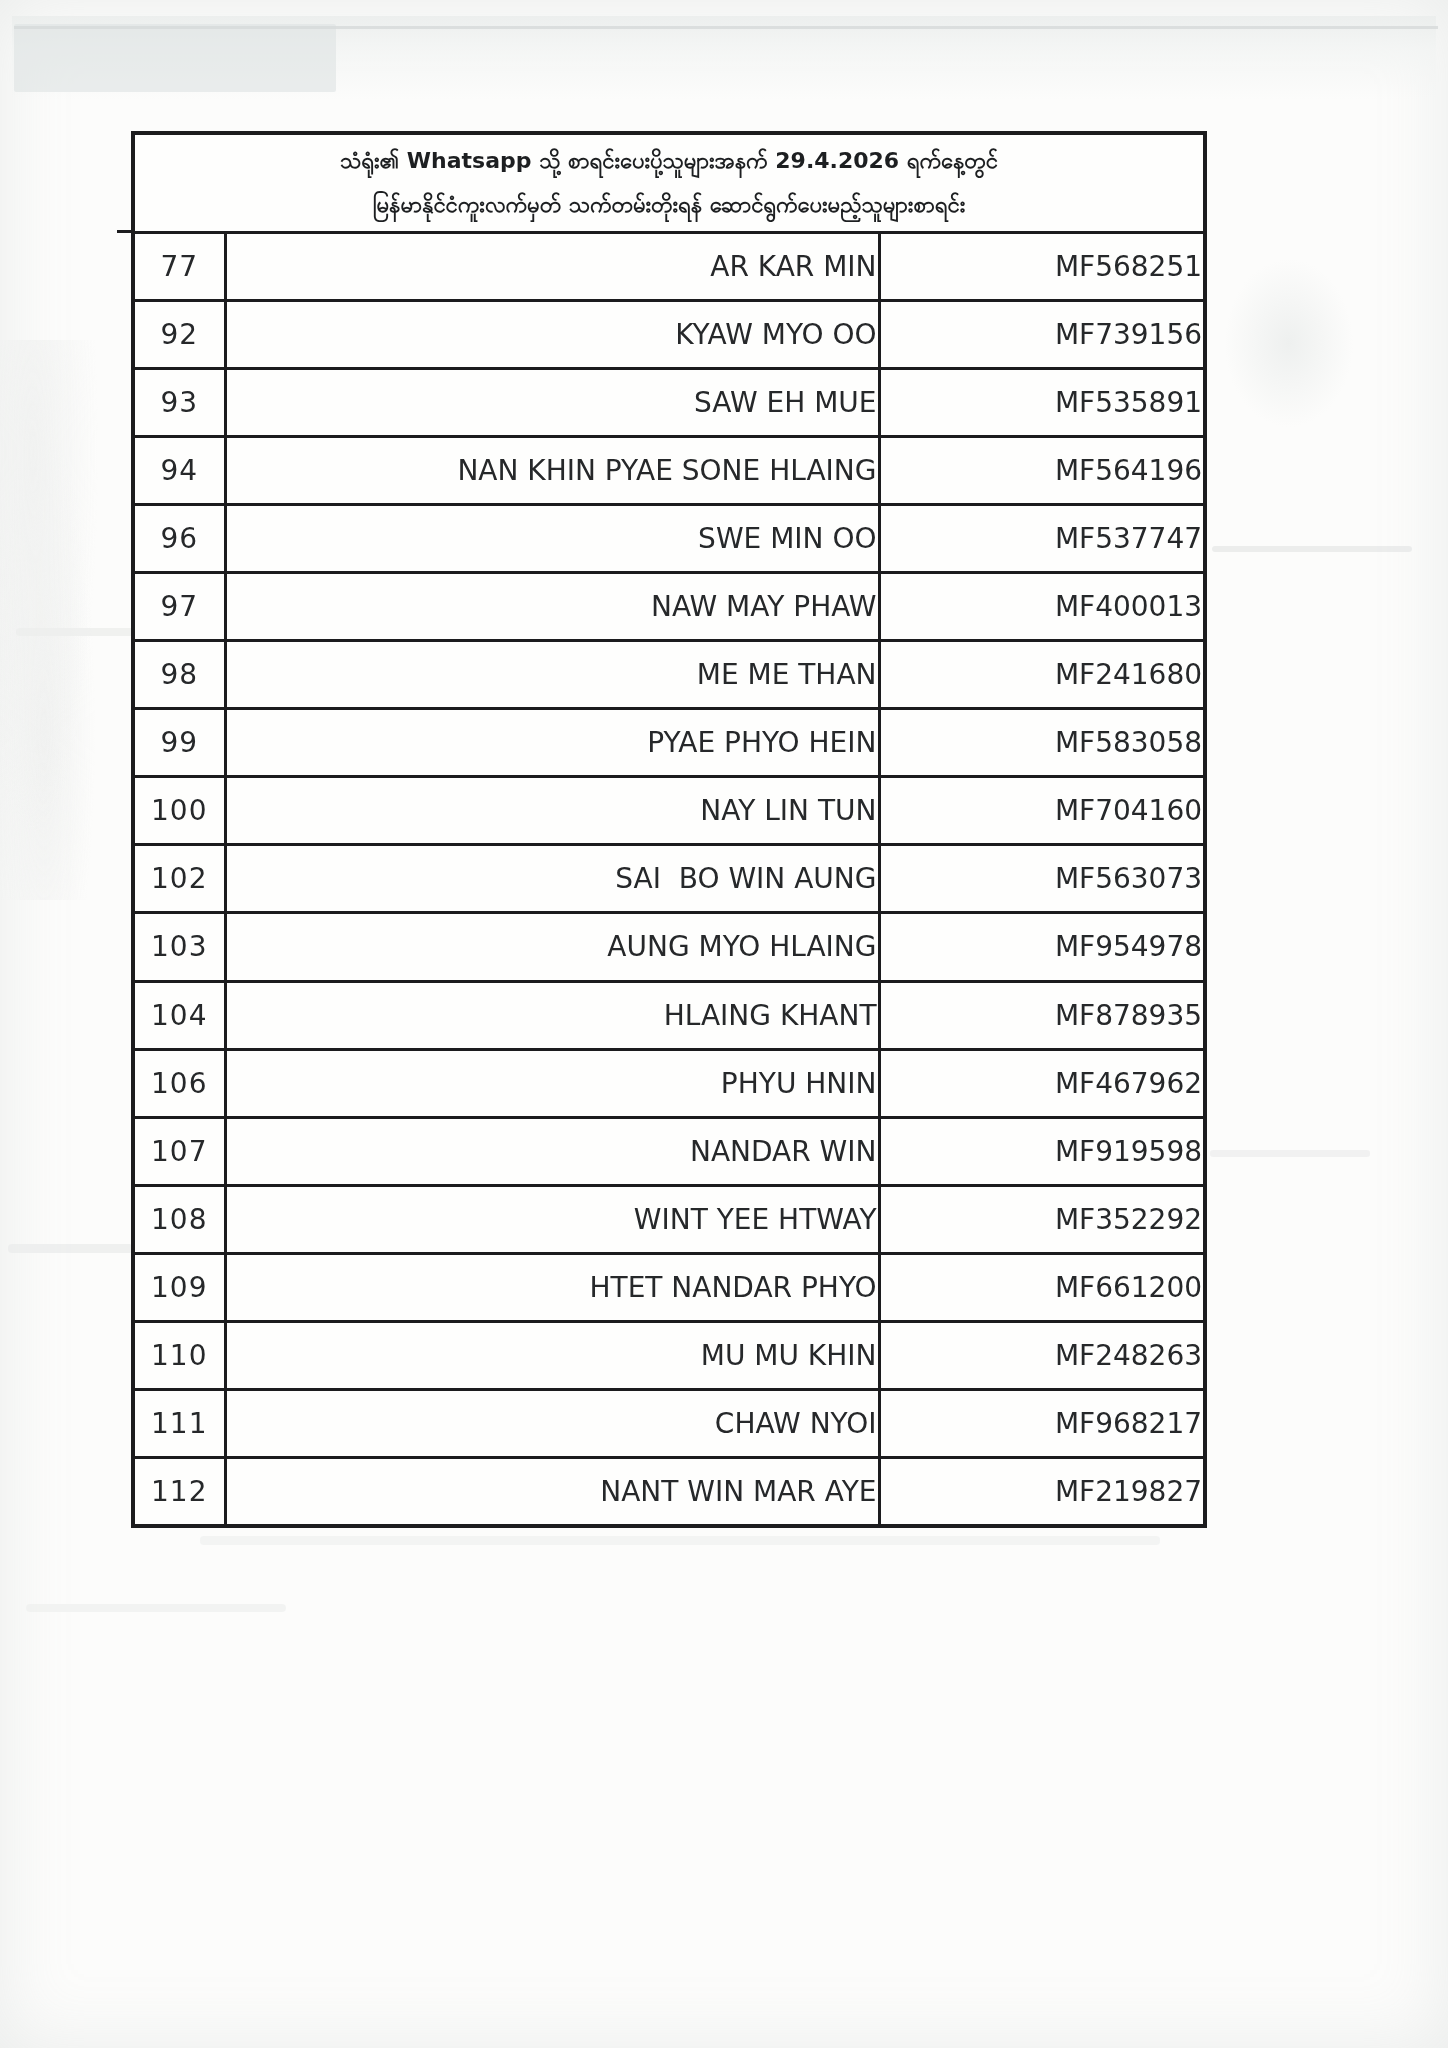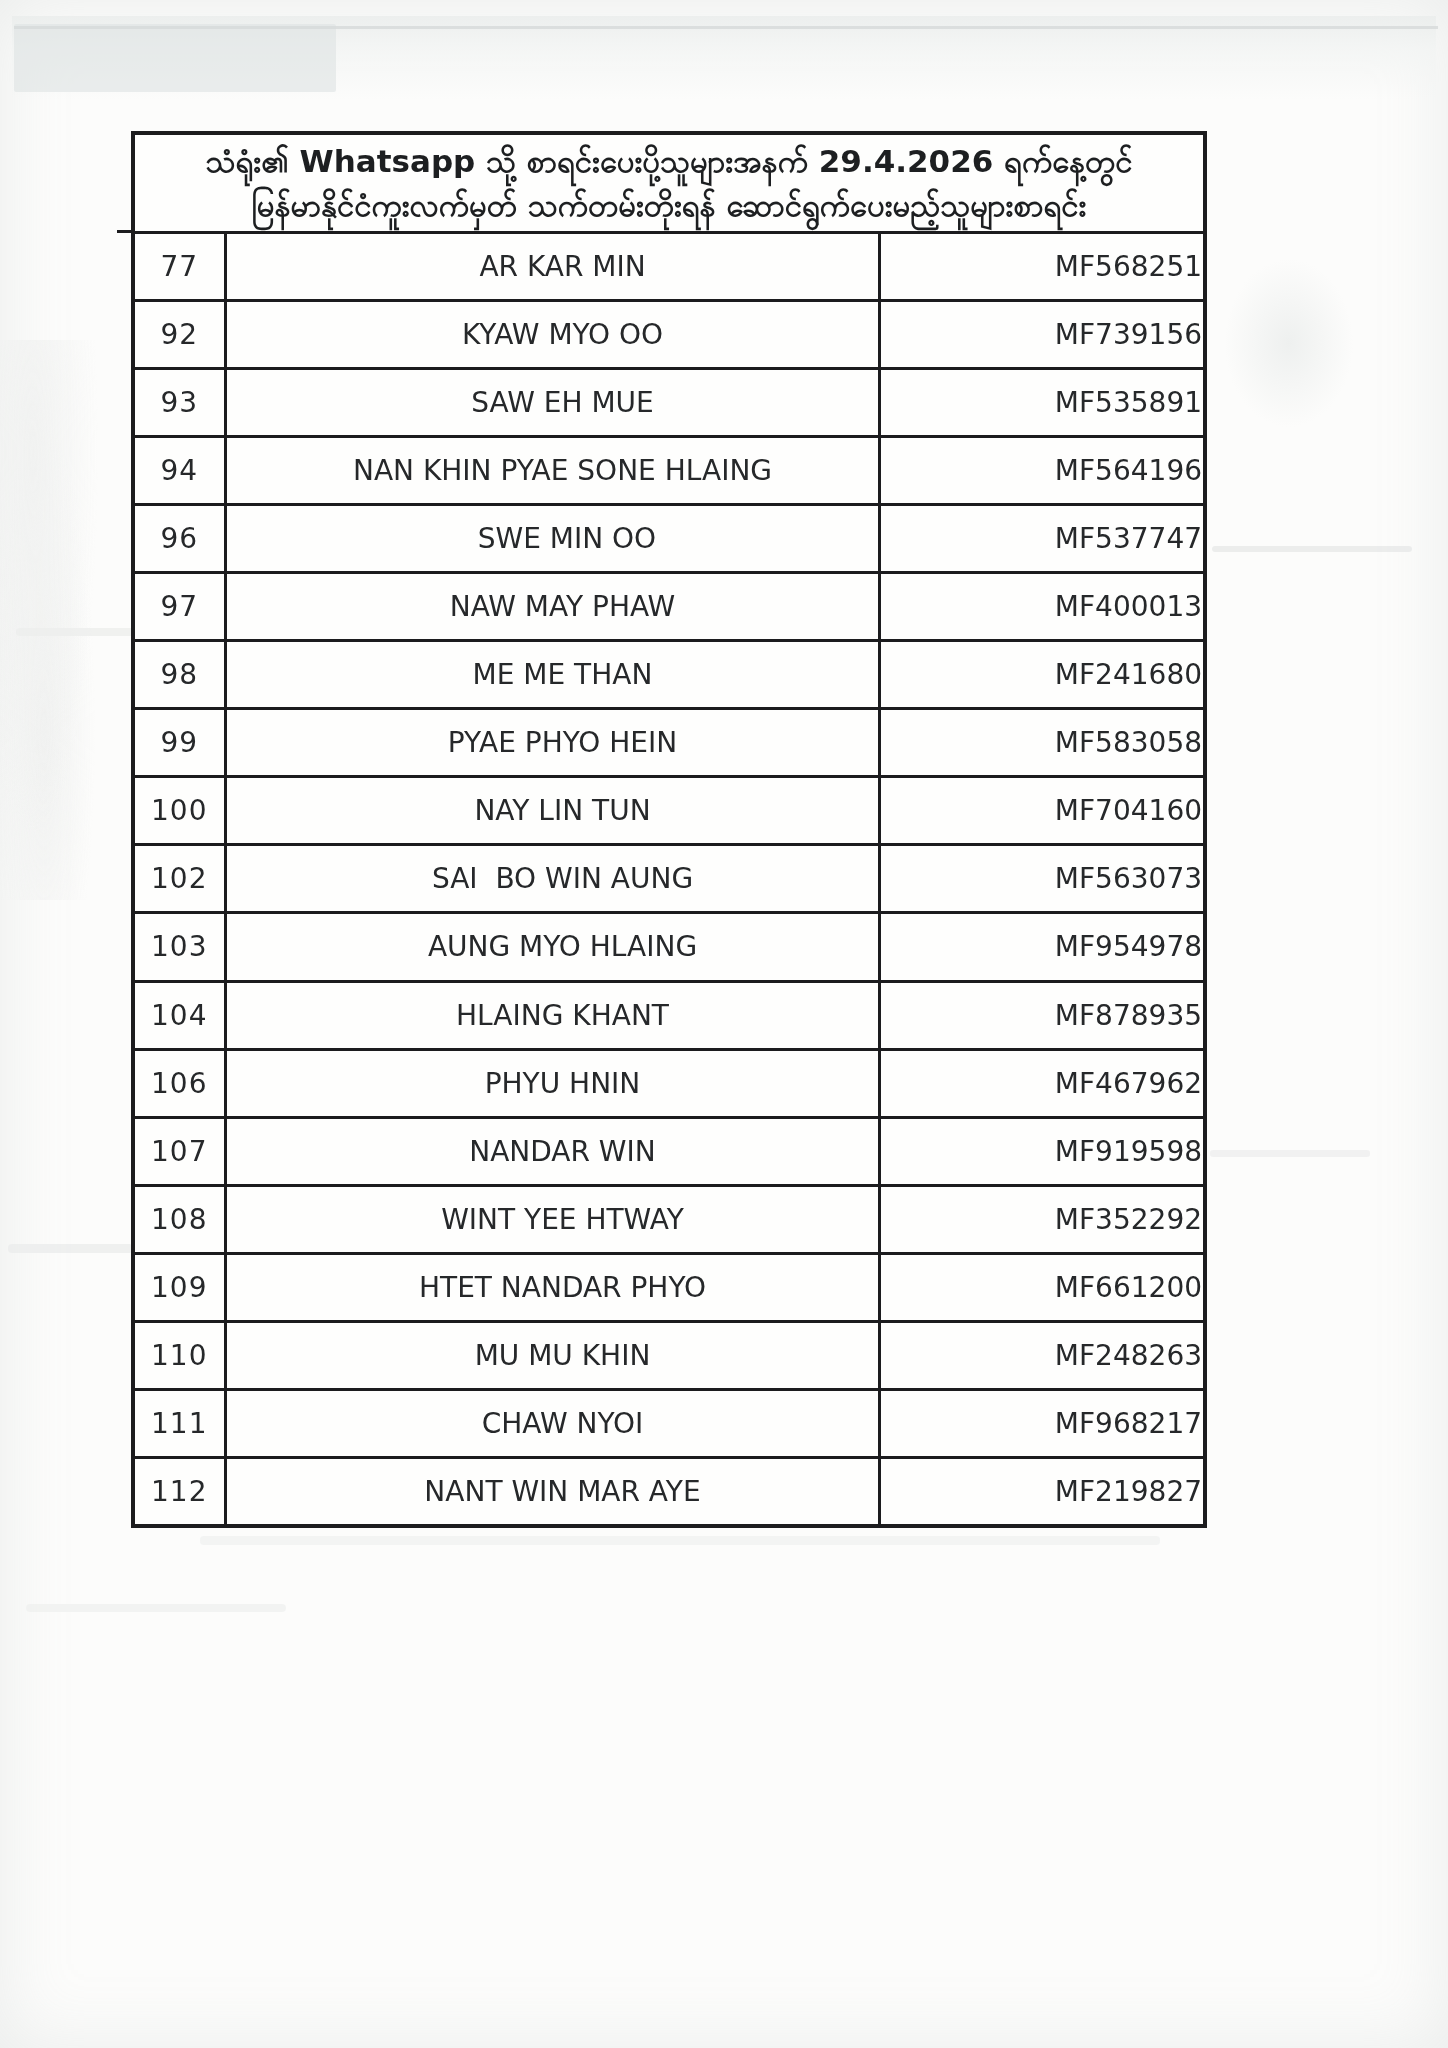--- a/index.html
+++ b/index.html
@@ -40,40 +40,40 @@
     border-collapse:collapse;table-layout:fixed;
     background:#fefefd;
   }
   table.list, table.list th, table.list td{border:3px solid #1c1c1e;}
   table.list{border-width:4px;}
   col.c1{width:92px;} col.c2{width:654px;} col.c3{width:326px;}
 
   thead th{
     height:96px;
     font-weight:bold;
-    font-size:31px;
+    font-size:22px;
     line-height:44px;
     text-align:center;
     color:#1d1f21;
     padding:0 8px;
     vertical-align:middle;
     position:relative;
   }
   thead th .tl{display:block;white-space:nowrap;}
 
   tbody td{
     height:56.5px;
     font-size:28px;
     color:#26282a;
     vertical-align:middle;
     position:relative;
     overflow:hidden;
   }
   td.c-no{text-align:center;letter-spacing:1px;}
-  td.c-name{text-align:center;padding-left:22px;white-space:pre;}
+  td.c-name{text-align:right;padding-left:22px;white-space:pre;}
   td.c-mf{text-align:right;}
 
   
   tbody td.c-no::before, thead th::before{
     content:"";position:absolute;left:-18px;bottom:-2px;width:17px;height:3px;background:#1c1c1e;
   }
   tbody td.c-mf::after{
     content:"";position:absolute;right:-13px;bottom:-2px;width:12px;height:3px;background:#1c1c1e;
   }
 </style>

